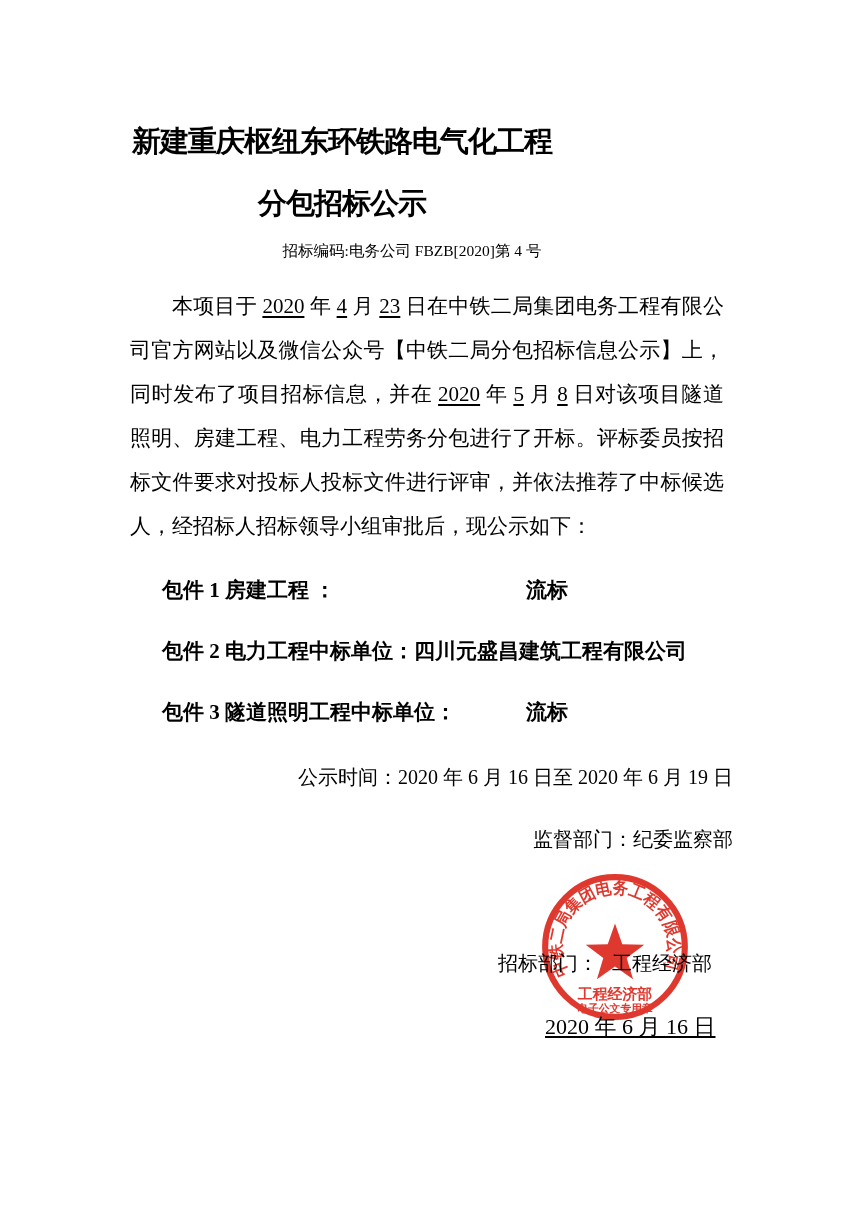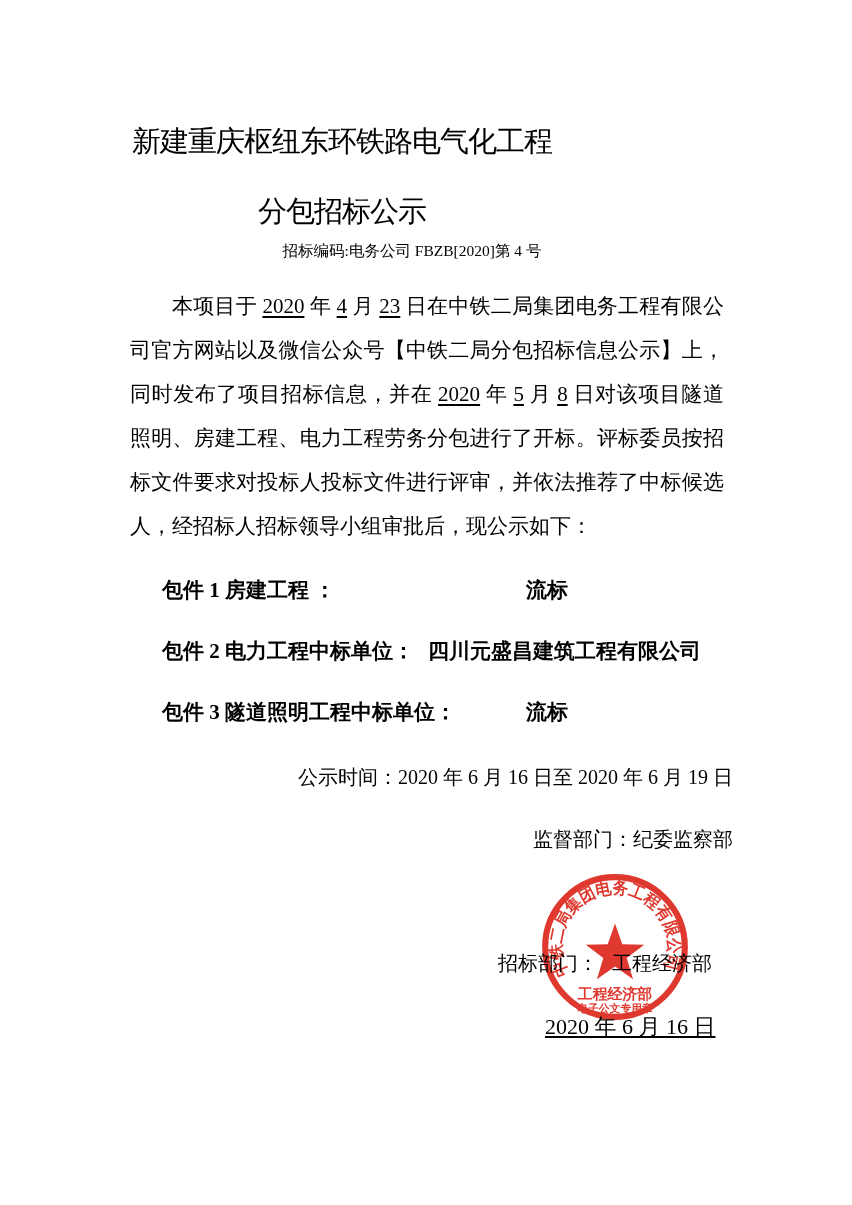--- a/index.html
+++ b/index.html
@@ -11,27 +11,27 @@
     font-family: "Liberation Serif", "DejaVu Serif", serif;
     position: relative;
     overflow: hidden;
   }
   .page { position: absolute; inset: 0; background: #ffffff; }
 
   .title-line {
     position: absolute; left: 0; width: 684px;
     text-align: center;
     font-family: "Liberation Sans", "DejaVu Sans", sans-serif;
-    font-weight: normal;
+    font-weight: bold;
     font-size: 29px;
     letter-spacing: -1px;
     white-space: nowrap;
   }
   .title-1 { top: 122px; }
-  .title-2 { top: 184px; margin-top: 8px; }
+  .title-2 { top: 184px; }
 
   .bid-code {
     position: absolute; top: 241px; left: 0; width: 824px;
     text-align: center;
     font-size: 15.5px;
     white-space: nowrap;
   }
 
   .body-para {
     position: absolute; top: 284px; left: 130px; width: 594px;
@@ -48,21 +48,21 @@
     font-size: 21px;
   }
   .pkg-line {
     position: relative;
     height: 61px;
     box-sizing: border-box;
     padding: 6px 0 0 32px;
     white-space: nowrap;
   }
   .pkg-value-tab { position: absolute; left: 396px; top: 6px; }
-  .pkg-value { margin-left: 14px; }
+  .pkg-value { margin-left: 0; }
 
   .info-lines {
     position: absolute; top: 758px; left: 133px; width: 600px;
     font-size: 20px;
   }
   .info-line {
     height: 62px;
     box-sizing: border-box;
     padding-top: 6px;
     white-space: nowrap;

